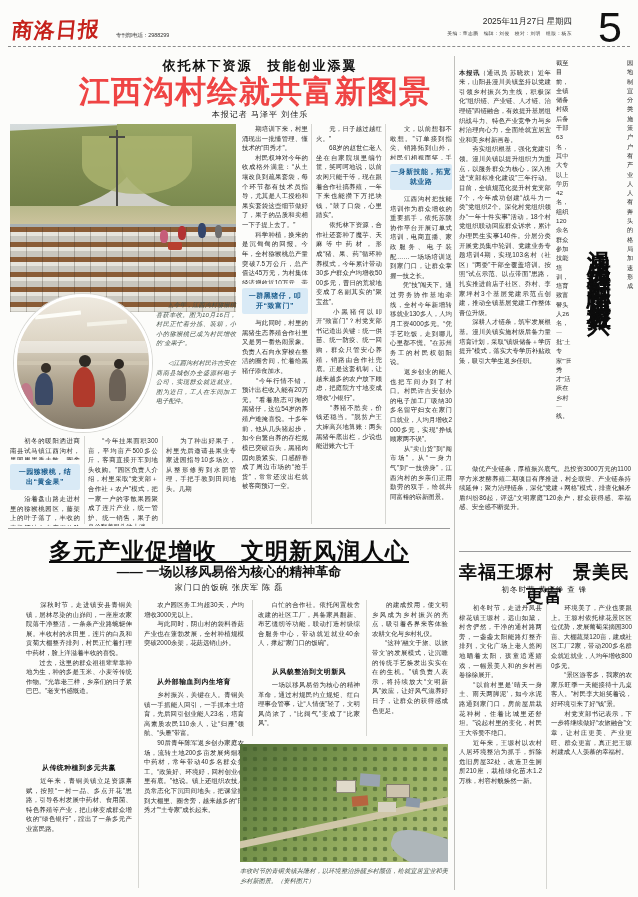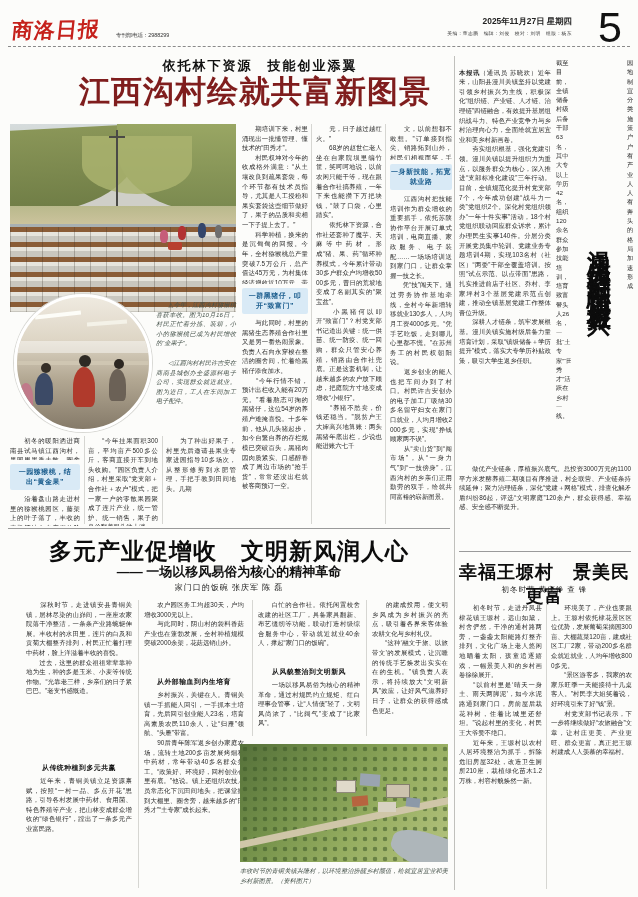--- a/index.html
+++ b/index.html
@@ -15,29 +15,29 @@
   .vrule{width:1px;background:#d6d6d2;}
   .bluehead{background:#d9eaf6;color:#1c5e8e;font-weight:bold;font-size:7px;
             padding:3px 1px;text-align:center;border-radius:2px;margin:4px 0;letter-spacing:.5px;}
   .minihead{font-weight:bold;font-size:6.9px;color:#111;text-align:center;margin:3px 0;letter-spacing:.5px;}
   .colflex{display:flex;flex-direction:column;overflow:hidden;}
   
   .logo{color:#c5211c;font-size:21px;font-weight:bold;letter-spacing:1px;
         transform:skewX(-7deg) rotate(-1deg);}
   .phone{font-size:5.4px;color:#333;}
   .section-title{font-size:25px;color:#9e9e9e;letter-spacing:4px;font-weight:bold;}
-  .date{font-size:8.4px;font-weight:bold;color:#222;}
+  .date{font-size:8.4px;font-weight:normal;color:#222;}
   .credits{font-size:4.8px;color:#444;margin-top:3px;letter-spacing:.4px;}
   .pagenum{font-size:43px;color:#111;}
   .dashline{border-top:1px dashed #8a8a8a;height:0;}
   
   .kicker{font-size:13px;font-weight:bold;letter-spacing:2px;color:#111;}
-  .headline1{font-size:31px;font-weight:bold;letter-spacing:1px;color:#7f1d1d;}
+  .headline1{font-size:31px;font-weight:bold;letter-spacing:1px;color:#ef4444;}
   .byline{font-size:8px;color:#222;letter-spacing:1px;}
-  .headline2{font-size:23px;font-weight:bold;letter-spacing:1px;color:#0c0c0c;}
+  .headline2{font-size:23px;font-weight:bold;letter-spacing:1px;color:#0c0c0c;text-decoration:underline;}
   .deck{font-size:13px;font-weight:bold;color:#111;}
   .headline3{font-size:18px;font-weight:bold;letter-spacing:1px;color:#0c0c0c;}
   .vert-head{writing-mode:vertical-rl;font-size:24px;font-weight:bold;letter-spacing:4px;
              color:#0c0c0c;display:flex;justify-content:center;align-items:center;}
   .narrowtext{font-size:6.2px;line-height:1.5;word-break:break-all;color:#2b2b2b;overflow:hidden;}
   
   .ph{overflow:hidden;background:#cfcfc8;}
   .ph div{position:absolute;}
 </style>
 </head>
@@ -49,20 +49,21 @@
   <div class="abs phone" style="left:116px;top:32px;">专刊部电话：2988299</div>
   <div class="abs" style="right:66px;top:16px;text-align:right;">
     <div class="date">2025年11月27日 星期四</div>
     <div class="credits">美编：董志鹏　编辑：刘俊　校对：刘明　组版：杨东</div>
   </div>
   <div class="abs pagenum" style="right:16px;top:3px;">5</div>
   <div class="abs dashline" style="left:8px;right:8px;top:46px;"></div>
 
   <div class="abs kicker center" style="left:60px;width:400px;top:57px;">依托林下资源　技能创业添翼</div>
   <div class="abs headline1 center" style="left:40px;width:430px;top:71px;">江西沟村绘就共富新图景</div>
+  <div class="abs byline center" style="left:60px;width:400px;top:109px;">本报记者 马泽平 刘佳乐</div>
 
   <div class="abs ph" style="left:10px;top:124px;width:226px;height:188px;">
     <div style="left:0;top:0;width:100%;height:32px;background:linear-gradient(#d6dcdd,#c8cfc3);"></div>
     <div style="left:-22px;top:4px;width:150px;height:84px;background:linear-gradient(#8a9658,#6e7c45);border-radius:0 0 70% 30%;transform:rotate(-3deg);"></div>
     <div style="right:-16px;top:-2px;width:135px;height:90px;background:linear-gradient(#9aa764,#79884e);border-radius:0 0 30% 70%;"></div>
     <div style="left:72px;top:12px;width:110px;height:58px;background:#aab36f;opacity:.85;border-radius:0 0 50% 50%;"></div>
     <div style="left:106px;top:6px;width:2px;height:80px;background:#4a4a46;"></div>
     <div style="left:99px;top:12px;width:16px;height:2px;background:#4a4a46;"></div>
     <div style="left:0;top:82px;width:100%;height:20px;background:linear-gradient(#b9b98c,#cdc49e);"></div>
     <div style="left:0;top:100px;width:100%;height:3px;background:#a8b0b2;"></div>

